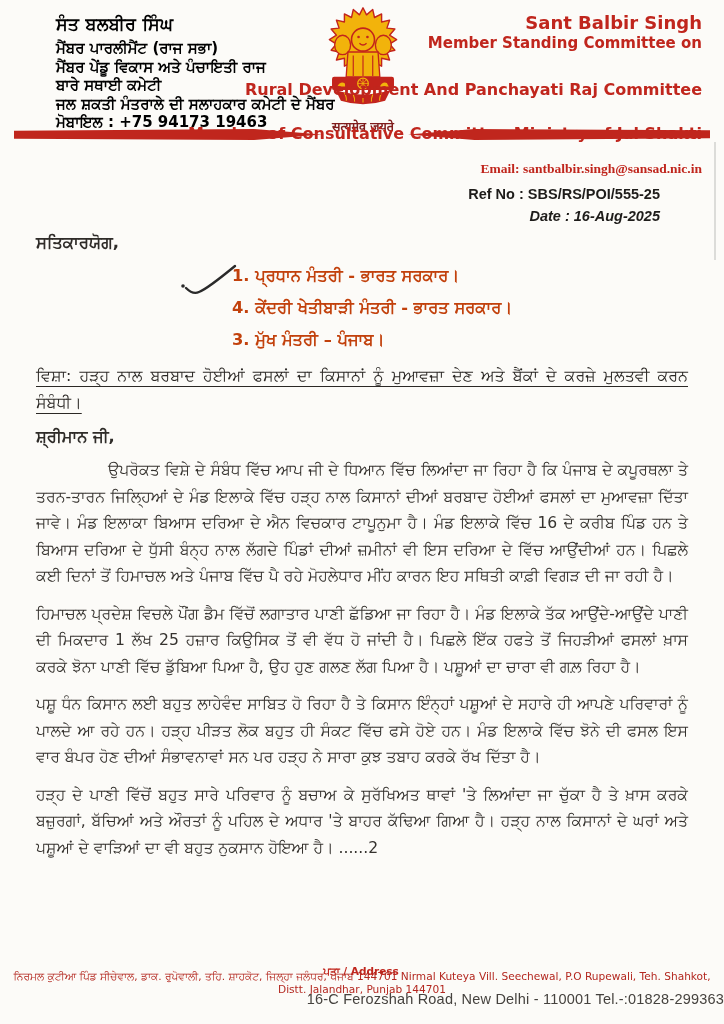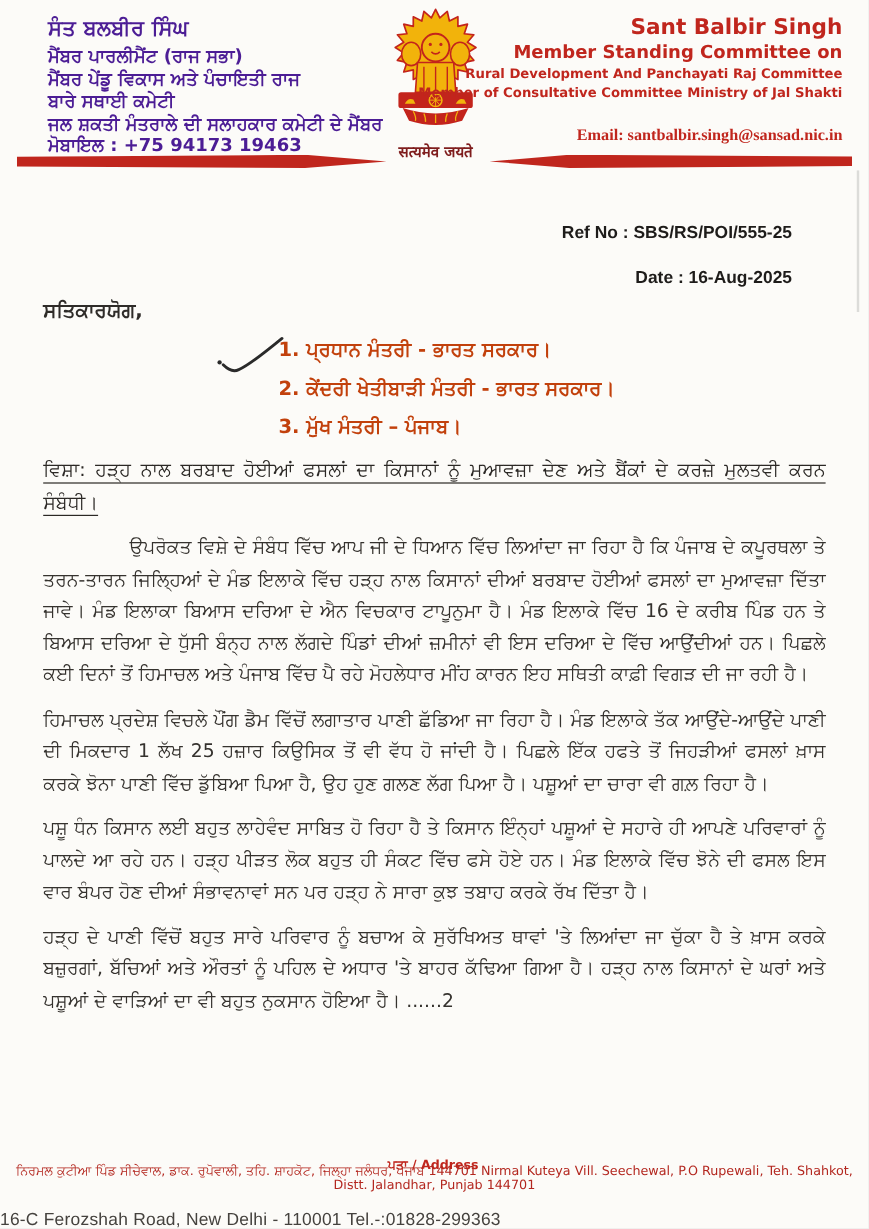--- a/index.html
+++ b/index.html
@@ -1,62 +1,62 @@
 <!DOCTYPE html>
 <html><head>
 <meta charset="utf-8">
 <style>
   html,body{margin:0;padding:0;}
   body{width:724px;height:1024px;background:#d9d9d9;font-family:"DejaVu Sans","Liberation Sans",sans-serif;}
   .page{position:relative;width:724px;height:1024px;background:#fcfbf8;overflow:hidden;color:#35322e;}
 
   
   .hdr{position:absolute;top:10px;left:0;right:0;height:122px;}
-  .hdr-left{position:absolute;left:40px;top:4px;color:#4c1d95;}
+  .hdr-left{position:absolute;left:56px;top:4px;color:#000000;}
   .hdr-left .name{font-size:17.5px;font-weight:bold;margin-bottom:4px;letter-spacing:.2px;}
   .hdr-left .line{font-size:15px;font-weight:bold;line-height:18.5px;}
   .hdr-emblem{position:absolute;left:316px;top:-4px;width:94px;text-align:center;}
   .motto{font-size:12.5px;color:#7f1d1d;font-weight:bold;margin-top:0px;}
   .hdr-right{position:absolute;right:22px;top:2px;text-align:right;color:#c0261d;}
   .hdr-right .name{font-size:18px;font-weight:bold;line-height:22px;}
   .hdr-right .big{font-size:15px;font-weight:bold;line-height:19.5px;}
-  .hdr-right .small{font-size:11px;font-weight:600;line-height:16.5px;}
+  .hdr-right .small{font-size:16px;font-weight:600;line-height:16.5px;margin-top:28px;}
   .hdr-right .email{font-size:13.5px;font-family:"Liberation Serif","DejaVu Serif",serif;font-weight:600;margin-top:18px;}
 
   .bar{position:absolute;background:#c0261d;height:11px;top:129px;}
   .bar-left{left:14px;width:308px;clip-path:polygon(0 15%,78% 0,100% 50%,78% 100%,0 88%);}
   .bar-right{left:408px;width:302px;clip-path:polygon(0 50%,22% 0,100% 12%,100% 85%,22% 100%);}
 
   .scan-edge{position:absolute;right:8px;top:142px;height:118px;width:2px;background:rgba(110,110,110,.22);}
 
   
   .content{position:absolute;top:186px;left:36px;width:652px;}
   .refno,.dateline{text-align:right;padding-right:28px;font-family:"Liberation Sans","DejaVu Sans",sans-serif;
     font-weight:bold;font-size:14.5px;color:#1e1c1a;}
-  .dateline{margin-top:22px;}
+  .dateline{margin-top:6px;font-style:italic;}
   .salutation{margin-top:9px;font-size:16.5px;font-weight:600;color:#2f2c29;}
   .recipients{position:relative;margin:14px 0 0 196px;padding:0;list-style:none;font-size:16.3px;font-weight:600;color:#c2410c;}
   .recipients li{margin-bottom:13px;}
   .tick{position:absolute;left:-52px;top:-3px;}
   .subject{margin-top:4px;font-size:15.8px;font-weight:normal;line-height:27px;color:#2b2825;
     text-decoration:underline;text-underline-offset:5px;text-decoration-thickness:1.4px;text-align:justify;}
   .greeting{margin-top:11px;font-size:16.3px;font-weight:600;color:#2f2c29;}
   .para{margin:11px 0 0 0;font-size:15.6px;line-height:26.5px;text-align:justify;font-weight:500;color:#35322e;}
   .para.indent{text-indent:72px;}
 
   
   .footer{position:absolute;left:0;right:0;bottom:0;height:72px;}
   .addr-head{position:absolute;top:4px;left:54px;right:56px;display:flex;align-items:center;gap:9px;flex-direction:column;}
   .addr-label{font-size:10.5px;font-weight:bold;color:#c0261d;white-space:nowrap;}
   .fline{flex:1;height:4.5px;background:#c0261d;}
   .fline-l{clip-path:polygon(0 30%,88% 0,100% 50%,88% 100%,0 70%);}
   .fline-r{clip-path:polygon(0 50%,12% 0,100% 30%,100% 70%,12% 100%);}
   .addr1{position:absolute;top:18px;left:8px;right:8px;text-align:center;font-size:10.6px;font-weight:normal;color:#b3271f;}
-  .addr2{position:absolute;top:39px;left:0;right:0;text-align:left;font-size:14.5px;letter-spacing:.2px;
-    font-family:"Liberation Sans","DejaVu Sans",sans-serif;color:#45423e;margin-top:18px;}
+  .addr2{position:absolute;top:39px;left:0;right:0;text-align:right;font-size:14.5px;letter-spacing:.2px;
+    font-family:"Liberation Sans","DejaVu Sans",sans-serif;color:#45423e;}
 </style>
 </head>
 <body>
 
 <div class="page">
 
   <div class="hdr">
 
     <div class="hdr-left">
       <div class="name">ਸੰਤ ਬਲਬੀਰ ਸਿੰਘ</div>
@@ -107,26 +107,27 @@
     <div class="dateline">Date : 16-Aug-2025</div>
 
     <div class="salutation">ਸਤਿਕਾਰਯੋਗ,</div>
 
     <ol class="recipients">
       <svg class="tick" width="58" height="34" viewBox="0 0 58 34" aria-hidden="true">
         <circle cx="3" cy="23" r="1.8" fill="#2a2a2a"></circle>
         <path d="M6 25 q7 7 13 4 Q27 26 55 3" fill="none" stroke="#2a2a2a" stroke-width="2.4" stroke-linecap="round"></path>
       </svg>
       <li>1.  ਪ੍ਰਧਾਨ ਮੰਤਰੀ - ਭਾਰਤ ਸਰਕਾਰ।</li>
-      <li>2.  ਕੇਂਦਰੀ ਖੇਤੀਬਾੜੀ ਮੰਤਰੀ - ਭਾਰਤ ਸਰਕਾਰ।</li>
+      <li>4.  ਕੇਂਦਰੀ ਖੇਤੀਬਾੜੀ ਮੰਤਰੀ - ਭਾਰਤ ਸਰਕਾਰ।</li>
       <li>3.  ਮੁੱਖ ਮੰਤਰੀ – ਪੰਜਾਬ।</li>
     </ol>
 
     <div class="subject">ਵਿਸ਼ਾ: ਹੜ੍ਹ ਨਾਲ ਬਰਬਾਦ ਹੋਈਆਂ ਫਸਲਾਂ ਦਾ ਕਿਸਾਨਾਂ ਨੂੰ ਮੁਆਵਜ਼ਾ ਦੇਣ ਅਤੇ ਬੈਂਕਾਂ ਦੇ ਕਰਜ਼ੇ ਮੁਲਤਵੀ ਕਰਨ ਸੰਬੰਧੀ।</div>
 
+    <div class="greeting">ਸ਼੍ਰੀਮਾਨ ਜੀ,</div>
 
     <p class="para indent">ਉਪਰੋਕਤ ਵਿਸ਼ੇ ਦੇ ਸੰਬੰਧ ਵਿੱਚ ਆਪ ਜੀ ਦੇ ਧਿਆਨ ਵਿੱਚ ਲਿਆਂਦਾ ਜਾ ਰਿਹਾ ਹੈ ਕਿ ਪੰਜਾਬ ਦੇ ਕਪੂਰਥਲਾ ਤੇ ਤਰਨ-ਤਾਰਨ ਜਿਲ੍ਹਿਆਂ ਦੇ ਮੰਡ ਇਲਾਕੇ ਵਿੱਚ ਹੜ੍ਹ ਨਾਲ ਕਿਸਾਨਾਂ ਦੀਆਂ ਬਰਬਾਦ ਹੋਈਆਂ ਫਸਲਾਂ ਦਾ ਮੁਆਵਜ਼ਾ ਦਿੱਤਾ ਜਾਵੇ। ਮੰਡ ਇਲਾਕਾ ਬਿਆਸ ਦਰਿਆ ਦੇ ਐਨ ਵਿਚਕਾਰ ਟਾਪੂਨੁਮਾ ਹੈ। ਮੰਡ ਇਲਾਕੇ ਵਿੱਚ 16 ਦੇ ਕਰੀਬ ਪਿੰਡ ਹਨ ਤੇ ਬਿਆਸ ਦਰਿਆ ਦੇ ਧੁੱਸੀ ਬੰਨ੍ਹ ਨਾਲ ਲੱਗਦੇ ਪਿੰਡਾਂ ਦੀਆਂ ਜ਼ਮੀਨਾਂ ਵੀ ਇਸ ਦਰਿਆ ਦੇ ਵਿੱਚ ਆਉਂਦੀਆਂ ਹਨ। ਪਿਛਲੇ ਕਈ ਦਿਨਾਂ ਤੋਂ ਹਿਮਾਚਲ ਅਤੇ ਪੰਜਾਬ ਵਿੱਚ ਪੈ ਰਹੇ ਮੋਹਲੇਧਾਰ ਮੀਂਹ ਕਾਰਨ ਇਹ ਸਥਿਤੀ ਕਾਫ਼ੀ ਵਿਗੜ ਦੀ ਜਾ ਰਹੀ ਹੈ।</p>
     <p class="para">ਹਿਮਾਚਲ ਪ੍ਰਦੇਸ਼ ਵਿਚਲੇ ਪੌਂਗ ਡੈਮ ਵਿੱਚੋਂ ਲਗਾਤਾਰ ਪਾਣੀ ਛੱਡਿਆ ਜਾ ਰਿਹਾ ਹੈ। ਮੰਡ ਇਲਾਕੇ ਤੱਕ ਆਉਂਦੇ-ਆਉਂਦੇ ਪਾਣੀ ਦੀ ਮਿਕਦਾਰ 1 ਲੱਖ 25 ਹਜ਼ਾਰ ਕਿਉਸਿਕ ਤੋਂ ਵੀ ਵੱਧ ਹੋ ਜਾਂਦੀ ਹੈ। ਪਿਛਲੇ ਇੱਕ ਹਫਤੇ ਤੋਂ ਜਿਹੜੀਆਂ ਫਸਲਾਂ ਖ਼ਾਸ ਕਰਕੇ ਝੋਨਾ ਪਾਣੀ ਵਿੱਚ ਡੁੱਬਿਆ ਪਿਆ ਹੈ, ਉਹ ਹੁਣ ਗਲਣ ਲੱਗ ਪਿਆ ਹੈ। ਪਸ਼ੂਆਂ ਦਾ ਚਾਰਾ ਵੀ ਗਲ਼ ਰਿਹਾ ਹੈ।</p>
     <p class="para">ਪਸ਼ੂ ਧੰਨ ਕਿਸਾਨ ਲਈ ਬਹੁਤ ਲਾਹੇਵੰਦ ਸਾਬਿਤ ਹੋ ਰਿਹਾ ਹੈ ਤੇ ਕਿਸਾਨ ਇੰਨ੍ਹਾਂ ਪਸ਼ੂਆਂ ਦੇ ਸਹਾਰੇ ਹੀ ਆਪਣੇ ਪਰਿਵਾਰਾਂ ਨੂੰ ਪਾਲਦੇ ਆ ਰਹੇ ਹਨ। ਹੜ੍ਹ ਪੀੜਤ ਲੋਕ ਬਹੁਤ ਹੀ ਸੰਕਟ ਵਿੱਚ ਫਸੇ ਹੋਏ ਹਨ। ਮੰਡ ਇਲਾਕੇ ਵਿੱਚ ਝੋਨੇ ਦੀ ਫਸਲ ਇਸ ਵਾਰ ਬੰਪਰ ਹੋਣ ਦੀਆਂ ਸੰਭਾਵਨਾਵਾਂ ਸਨ ਪਰ ਹੜ੍ਹ ਨੇ ਸਾਰਾ ਕੁਝ ਤਬਾਹ ਕਰਕੇ ਰੱਖ ਦਿੱਤਾ ਹੈ।</p>
     <p class="para">ਹੜ੍ਹ ਦੇ ਪਾਣੀ ਵਿੱਚੋਂ ਬਹੁਤ ਸਾਰੇ ਪਰਿਵਾਰ ਨੂੰ ਬਚਾਅ ਕੇ ਸੁਰੱਖਿਅਤ ਥਾਵਾਂ 'ਤੇ ਲਿਆਂਦਾ ਜਾ ਚੁੱਕਾ ਹੈ ਤੇ ਖ਼ਾਸ ਕਰਕੇ ਬਜ਼ੁਰਗਾਂ, ਬੱਚਿਆਂ ਅਤੇ ਔਰਤਾਂ ਨੂੰ ਪਹਿਲ ਦੇ ਅਧਾਰ 'ਤੇ ਬਾਹਰ ਕੱਢਿਆ ਗਿਆ ਹੈ। ਹੜ੍ਹ ਨਾਲ ਕਿਸਾਨਾਂ ਦੇ ਘਰਾਂ ਅਤੇ ਪਸ਼ੂਆਂ ਦੇ ਵਾੜਿਆਂ ਦਾ ਵੀ ਬਹੁਤ ਨੁਕਸਾਨ ਹੋਇਆ ਹੈ। ......2</p>
   </div>
 
   <div class="footer">
     <div class="addr-head">
       <span class="fline fline-l"></span>

